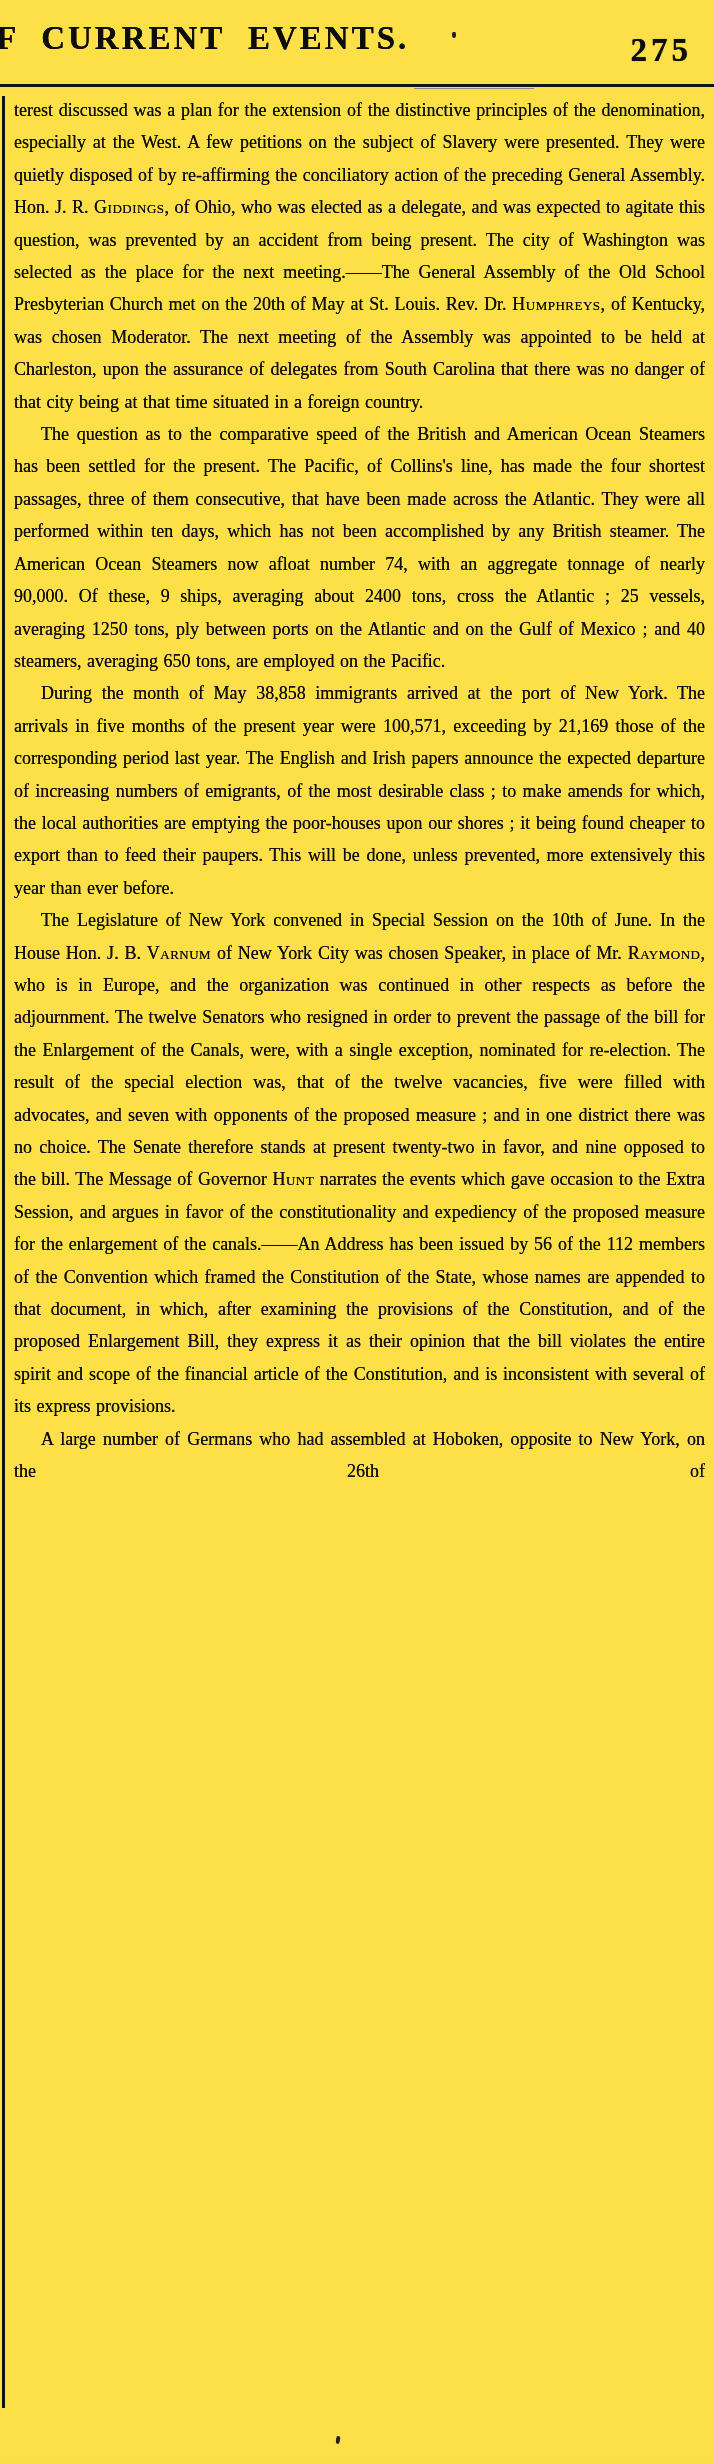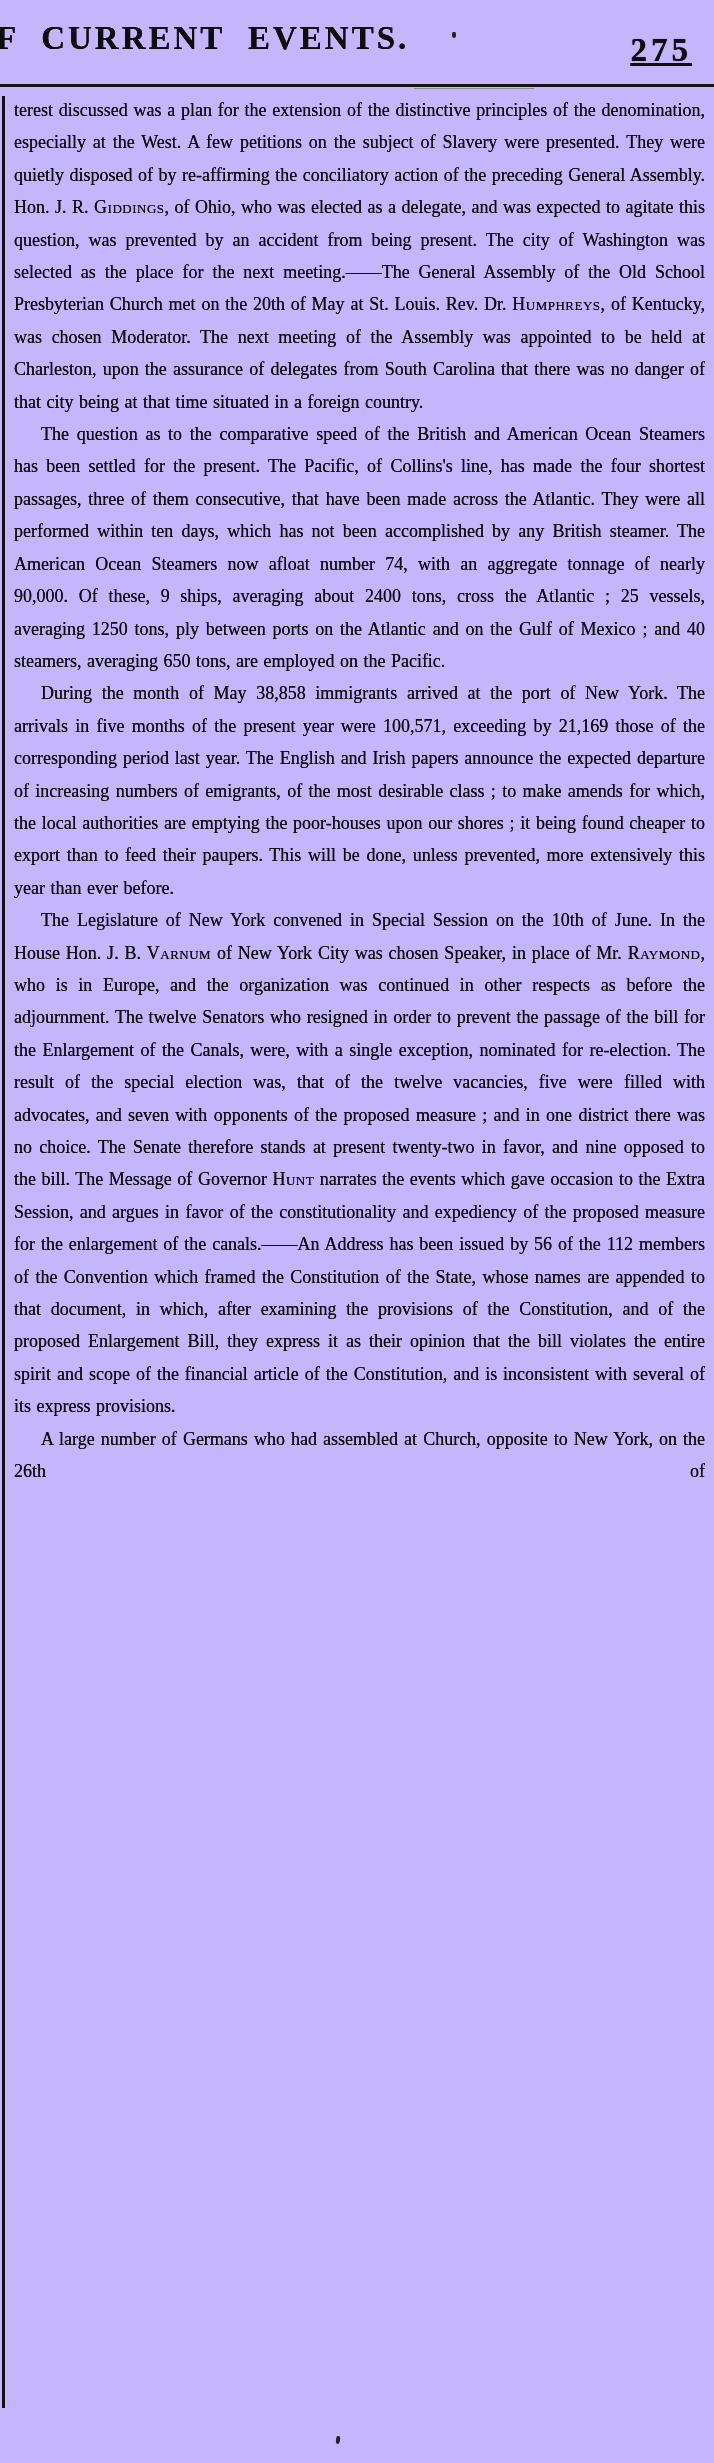--- a/index.html
+++ b/index.html
@@ -6,21 +6,21 @@
     margin: 0; padding: 0;
     width: 714px; height: 2463px;
     background: #fefefe;
     overflow: hidden;
   }
   .page {
     position: relative;
     width: 714px; height: 2463px;
     font-family: "Liberation Serif", serif;
     color: #0d0d0d;
-    background: #c4b5fd;
+    background: #fde047;
   }
   
   .running-header {
     position: absolute;
     top: 0; left: 0; right: 0; height: 84px;
   }
   .header-title {
     position: absolute;
     left: -4px; top: 20px;
     font-size: 33px;
@@ -30,21 +30,20 @@
     white-space: nowrap;
     text-shadow: 0 0 0.6px #000;
   }
   .page-number {
     position: absolute;
     right: 22px; top: 32px;
     font-size: 33px;
     font-weight: bold;
     letter-spacing: 4px;
     text-shadow: 0 0 0.7px #000;
-    text-decoration: underline;
   }
   .header-rule {
     position: absolute;
     top: 84px; left: 0;
     width: 714px; height: 3px;
     background: #151515;
   }
   .header-rule::after {
     content: "";
     position: absolute;
@@ -95,19 +94,19 @@
 
   <div class="header-rule"></div>
 
   <div class="column-rule"></div>
 
   <div class="text-column">
       <p class=""><span>terest discussed was a plan for the extension of the distinctive principles of the denomination, especially at the West. A few petitions on the subject of Slavery were presented. They were quietly disposed of by re-affirming the conciliatory action of the preceding General Assembly. Hon. J. R. </span><span class="sc">Giddings</span><span>, of Ohio, who was elected as a delegate, and was expected to agitate this question, was prevented by an accident from being present. The city of Washington was selected as the place for the next meeting.——The General Assembly of the Old School Presbyterian Church met on the 20th of May at St. Louis. Rev. Dr. </span><span class="sc">Humphreys</span><span>, of Kentucky, was chosen Moderator. The next meeting of the Assembly was appointed to be held at Charleston, upon the assurance of delegates from South Carolina that there was no danger of that city being at that time situated in a foreign country.</span></p>
       <p class="indent"><span>The question as to the comparative speed of the British and American Ocean Steamers has been settled for the present. The Pacific, of Collins's line, has made the four shortest passages, three of them consecutive, that have been made across the Atlantic. They were all performed within ten days, which has not been accomplished by any British steamer. The American Ocean Steamers now afloat number 74, with an aggregate tonnage of nearly 90,000. Of these, 9 ships, averaging about 2400 tons, cross the Atlantic ; 25 vessels, averaging 1250 tons, ply between ports on the Atlantic and on the Gulf of Mexico ; and 40 steamers, averaging 650 tons, are employed on the Pacific.</span></p>
       <p class="indent"><span>During the month of May 38,858 immigrants arrived at the port of New York. The arrivals in five months of the present year were 100,571, exceeding by 21,169 those of the corresponding period last year. The English and Irish papers announce the expected departure of increasing numbers of emigrants, of the most desirable class ; to make amends for which, the local authorities are emptying the poor-houses upon our shores ; it being found cheaper to export than to feed their paupers. This will be done, unless prevented, more extensively this year than ever before.</span></p>
       <p class="indent"><span>The Legislature of New York convened in Special Session on the 10th of June. In the House Hon. J. B. </span><span class="sc">Varnum</span><span> of New York City was chosen Speaker, in place of Mr. </span><span class="sc">Raymond</span><span>, who is in Europe, and the organization was continued in other respects as before the adjournment. The twelve Senators who resigned in order to prevent the passage of the bill for the Enlargement of the Canals, were, with a single exception, nominated for re-election. The result of the special election was, that of the twelve vacancies, five were filled with advocates, and seven with opponents of the proposed measure ; and in one district there was no choice. The Senate therefore stands at present twenty-two in favor, and nine opposed to the bill. The Message of Governor </span><span class="sc">Hunt</span><span> narrates the events which gave occasion to the Extra Session, and argues in favor of the constitutionality and expediency of the proposed measure for the enlargement of the canals.——An Address has been issued by 56 of the 112 members of the Convention which framed the Constitution of the State, whose names are appended to that document, in which, after examining the provisions of the Constitution, and of the proposed Enlargement Bill, they express it as their opinion that the bill violates the entire spirit and scope of the financial article of the Constitution, and is inconsistent with several of its express provisions.</span></p>
-      <p class="indent fill-last"><span>A large number of Germans who had assembled at Church, opposite to New York, on the 26th of</span></p>
+      <p class="indent fill-last"><span>A large number of Germans who had assembled at Hoboken, opposite to New York, on the 26th of</span></p>
     </div>
 
   <div class="artifact artifact-top"></div>
   <div class="artifact artifact-bottom"></div>
 
 </div>
 
 </body></html>

